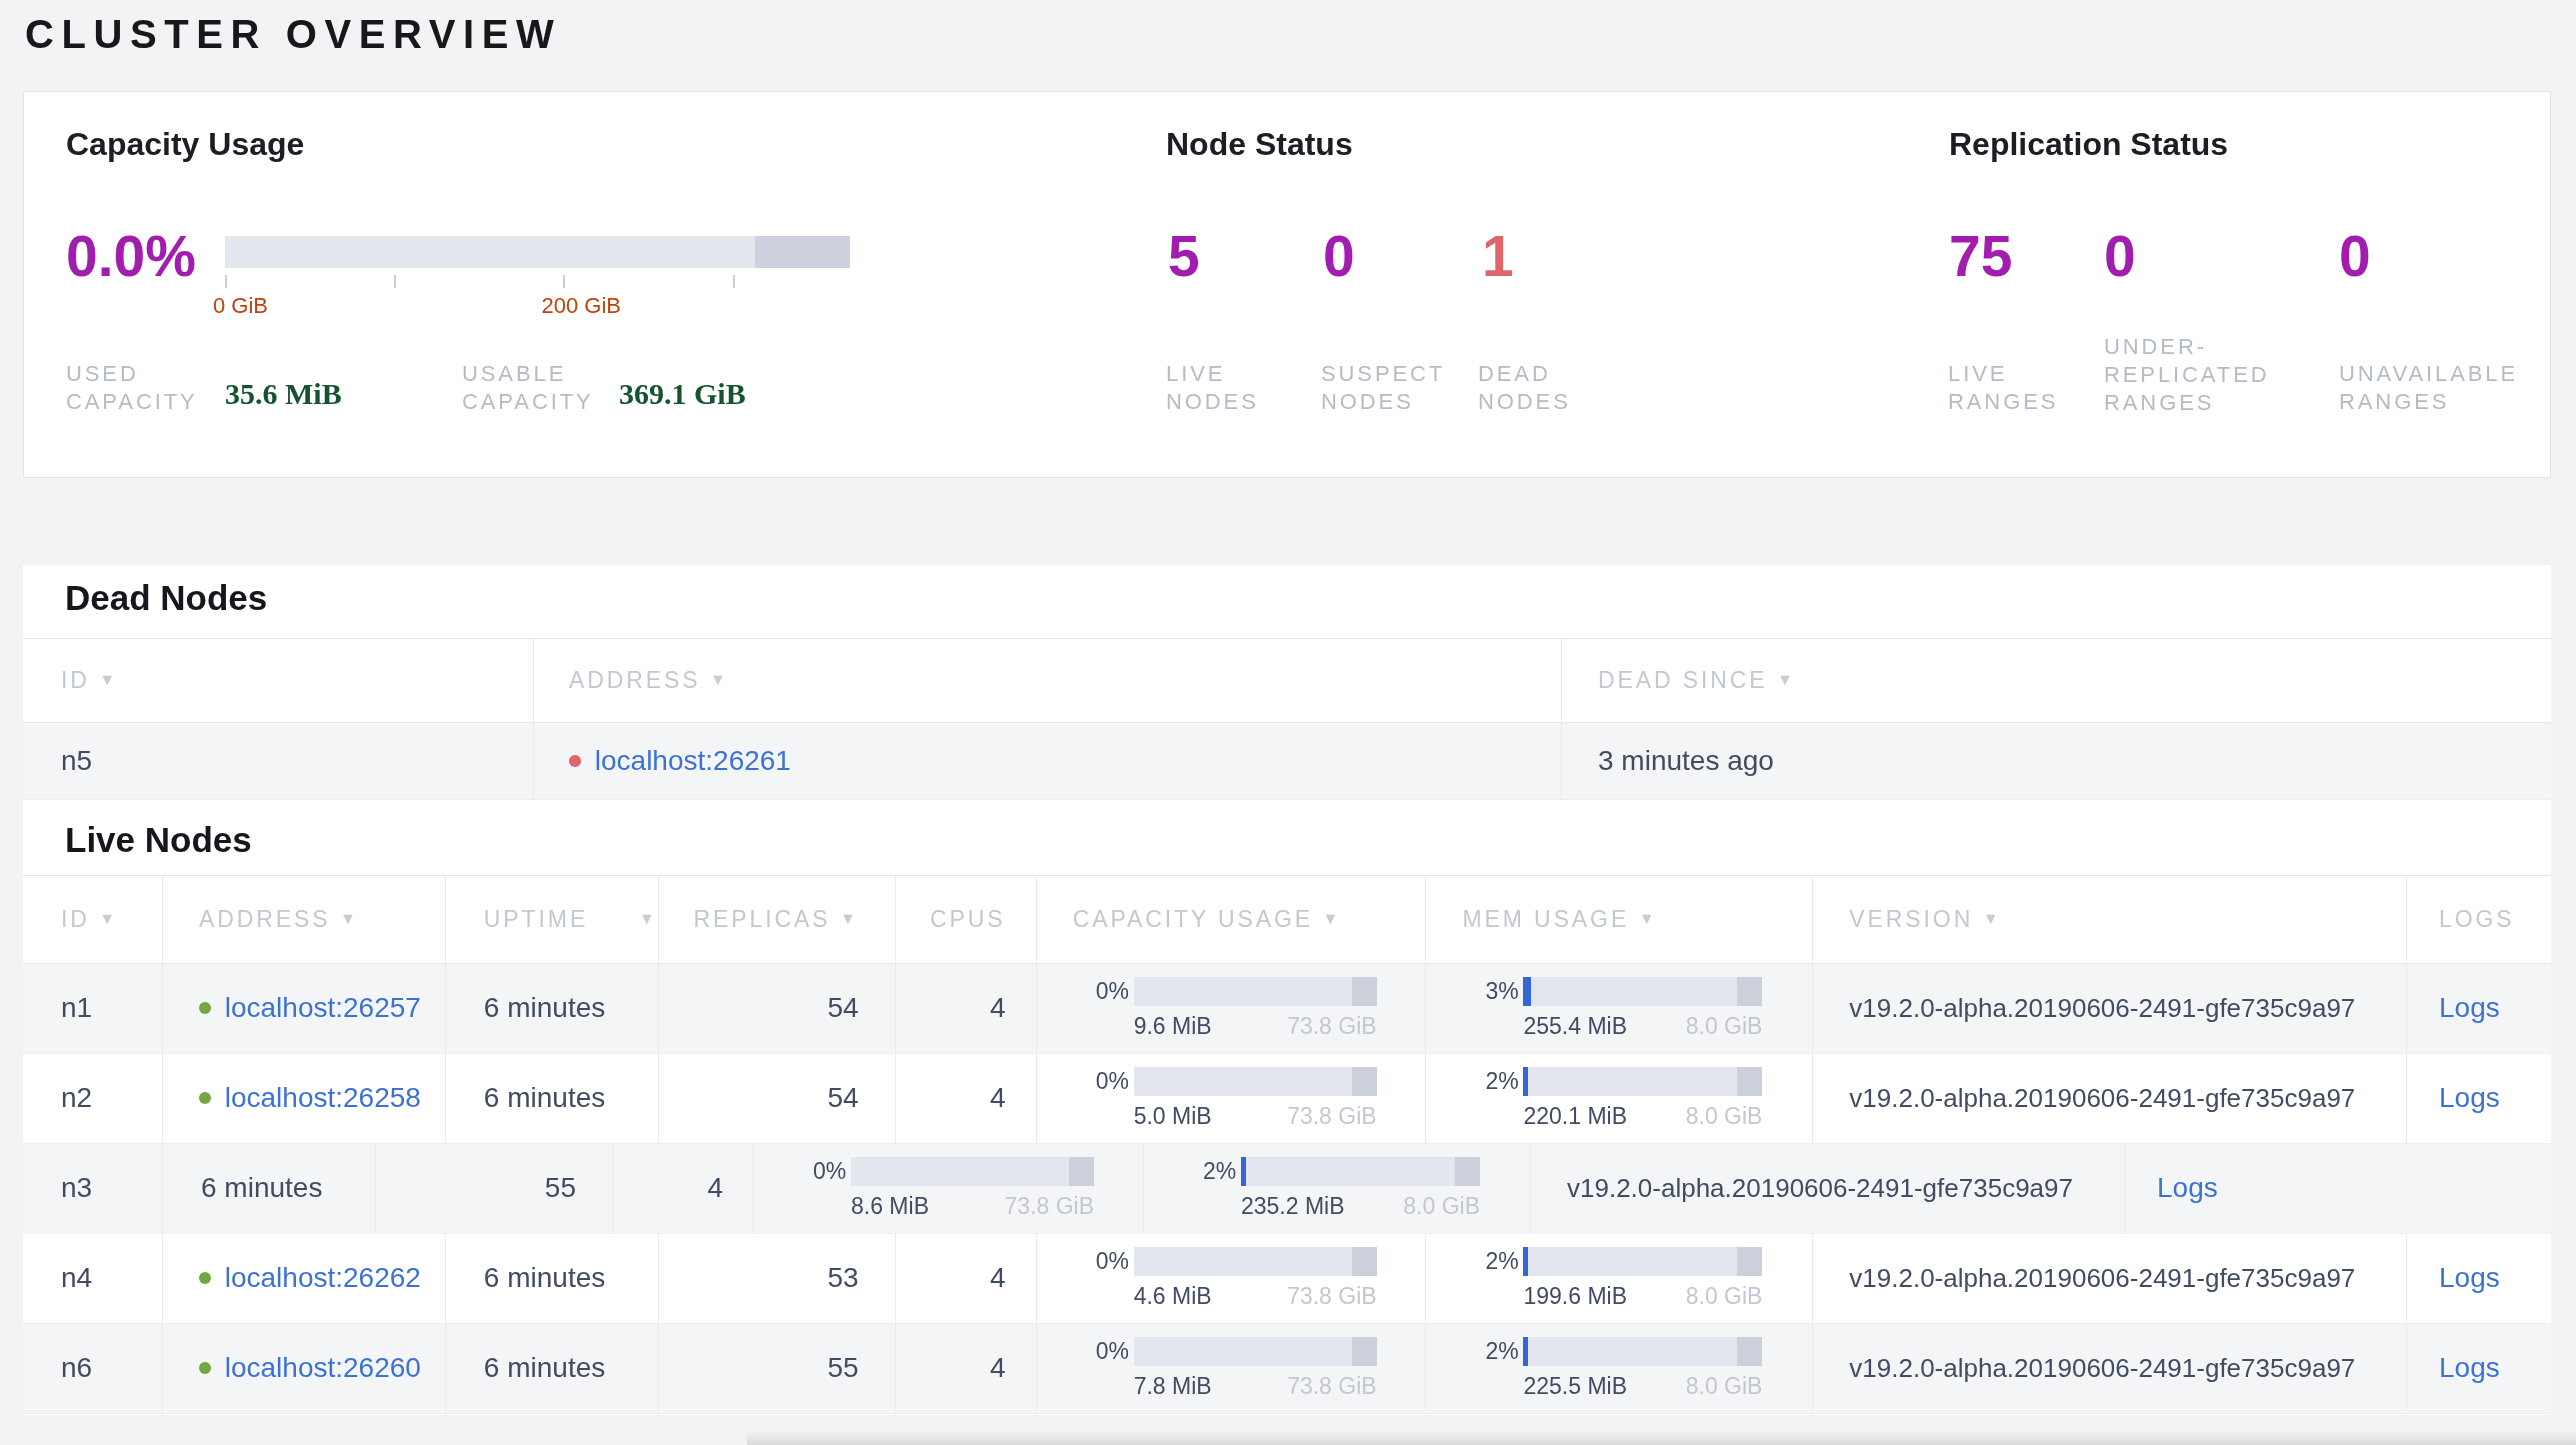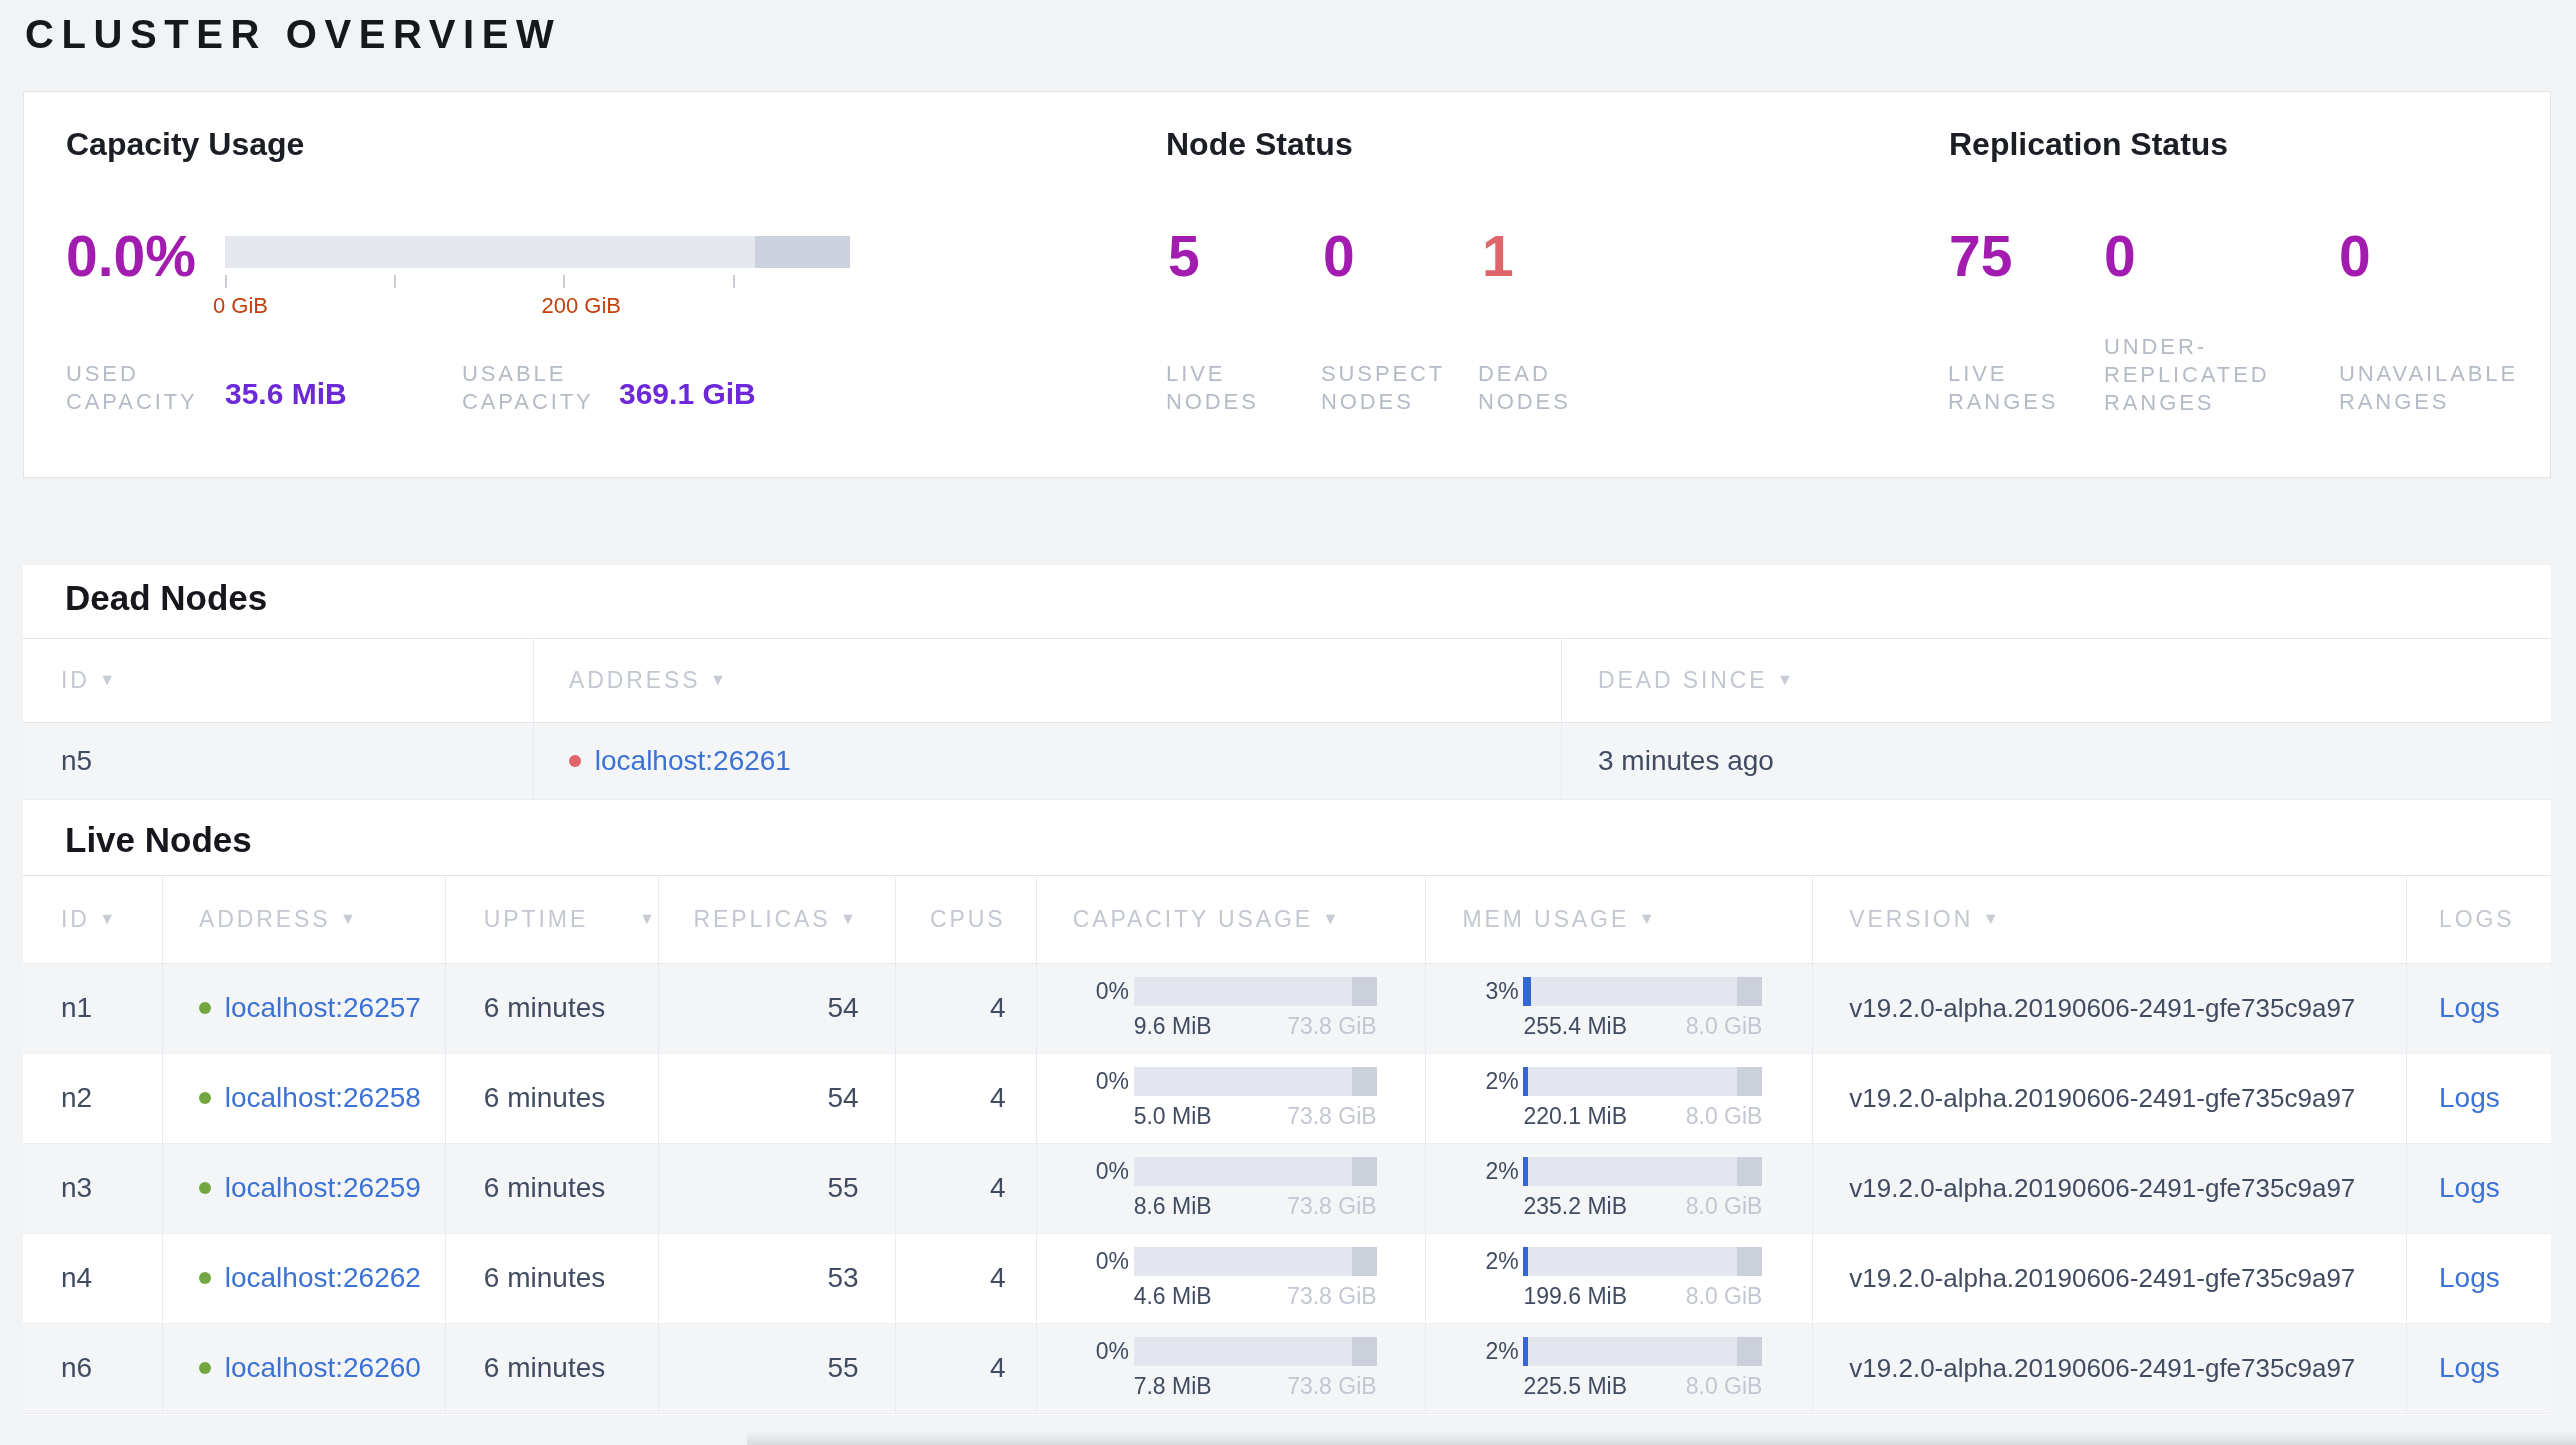--- a/index.html
+++ b/index.html
@@ -14,21 +14,21 @@
   .sec-heading{position:absolute;top:34px;font-size:32px;font-weight:600;color:#1b1e25;}
   .h-capacity{left:42px}.h-nodes{left:1142px}.h-repl{left:1925px}
   .big{position:absolute;top:134px;font-size:57px;font-weight:600;line-height:61px;color:#a21caf;}
   .big.red{color:#e0656a;}
   .cap-bar{position:absolute;left:201px;top:144px;width:625px;height:32px;background:#e4e7ee;}
   .cap-bar-dark{position:absolute;left:530px;top:0;width:95px;height:32px;background:#ccd1dd;}
   .tick{position:absolute;top:183px;width:1.9px;height:13.4px;background:#c9cdd6;}
   .tick-label{position:absolute;top:201px;font-size:22px;color:#c2410c;text-align:right;}
   .stat-label{position:absolute;top:268px;font-size:22px;letter-spacing:2.9px;line-height:28px;color:#b5bbc6;}
   .stat-label.three{top:241px;}
-  .stat-value{position:absolute;top:285px;font-size:30px;font-weight:600;color:#6d28d9;}
+  .stat-value{position:absolute;top:285px;font-size:30px;font-weight:600;color:#14532d;font-family:Liberation Serif, serif;}
 
   
   .view-bar{position:absolute;left:23px;top:490px;width:2528px;height:62px;background:#fff;display:flex;align-items:center;padding-left:49px;box-sizing:border-box;}
   .view-label{font-size:26px;letter-spacing:2.9px;color:#4c5468;}
   .view-select{margin-left:27px;display:flex;align-items:center;font-size:26px;letter-spacing:2.9px;color:#3c72d4;cursor:pointer;}
   .caret{margin-left:23px;width:0;height:0;border-left:9.5px solid transparent;border-right:9.5px solid transparent;border-top:12.4px solid #3c72d4;}
 
   
   .tables{position:absolute;left:23px;top:565px;width:2528px;height:850px;background:#fff;}
   .tbl-heading{padding:13.4px 0 0 42px;font-size:35px;font-weight:600;color:#15171c;height:46px;margin-bottom:13.4px;}
@@ -297,24 +297,20 @@
               <span class="ver">v19.2.0-alpha.20190606-2491-gfe735c9a97</span>
             </div>
     <div class="c w-logs">
               <a class="lnk">Logs</a>
             </div>
   </div>
           <div class="tr l">
     <div class="c w-id">
               <span class="cell">n3</span>
             </div>
-    <div class="c w-addr">
-      <span class="dot green"></span>
-      <a class="lnk">localhost:26259</a>
-    </div>
     <div class="c w-up">
               <span class="cell">6 minutes</span>
             </div>
     <div class="c w-rep end">
               <span class="cell">55</span>
             </div>
     <div class="c w-cpu end">
               <span class="cell">4</span>
             </div>
     <div class="c w-cap">

